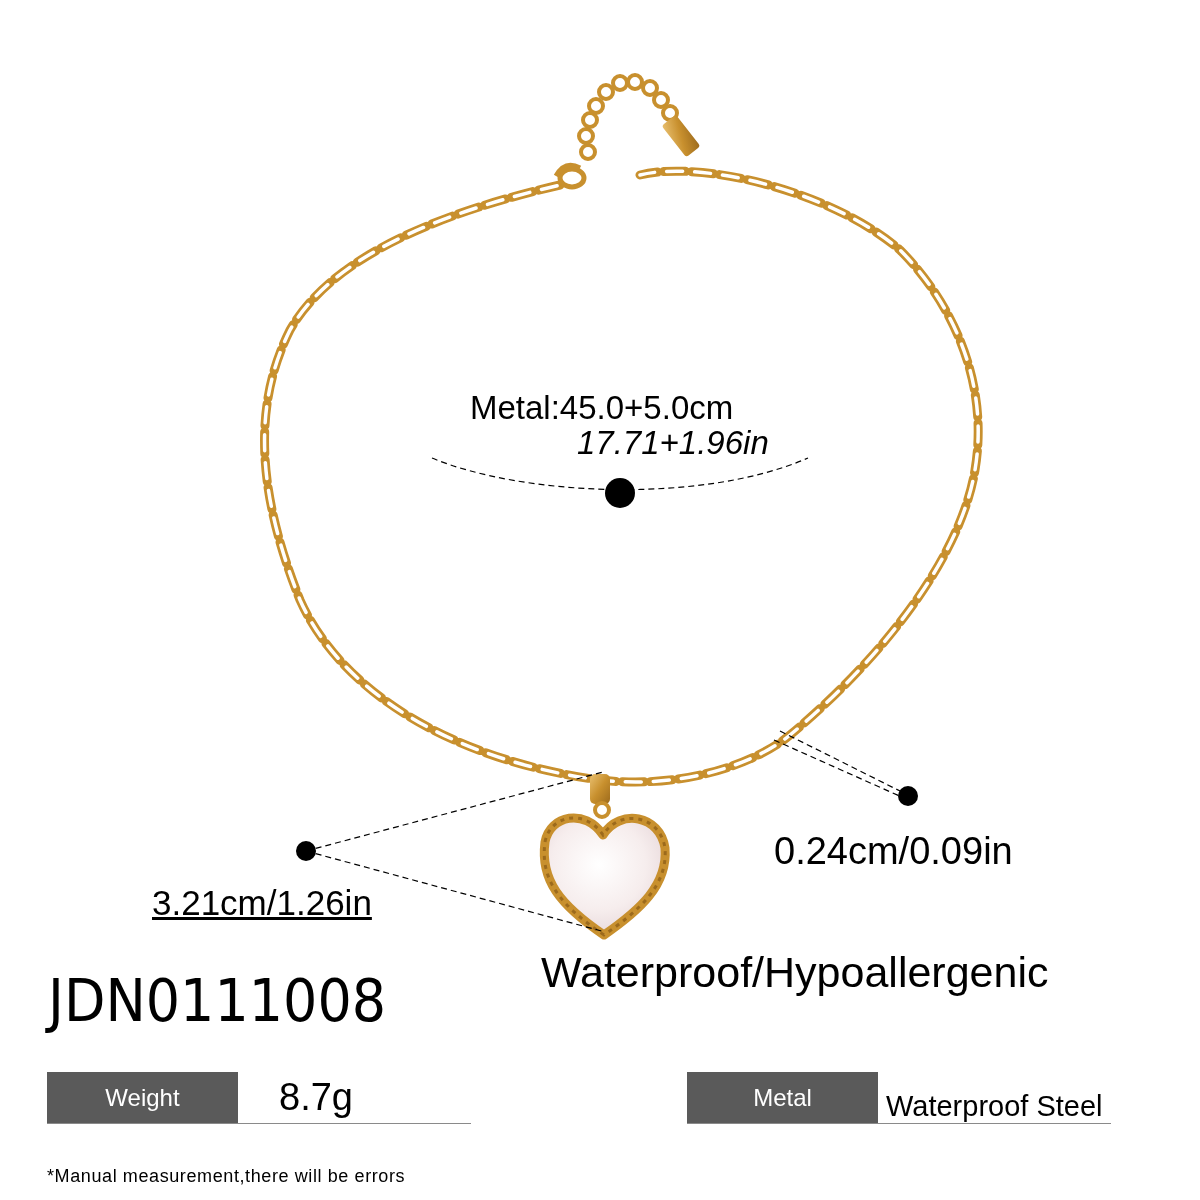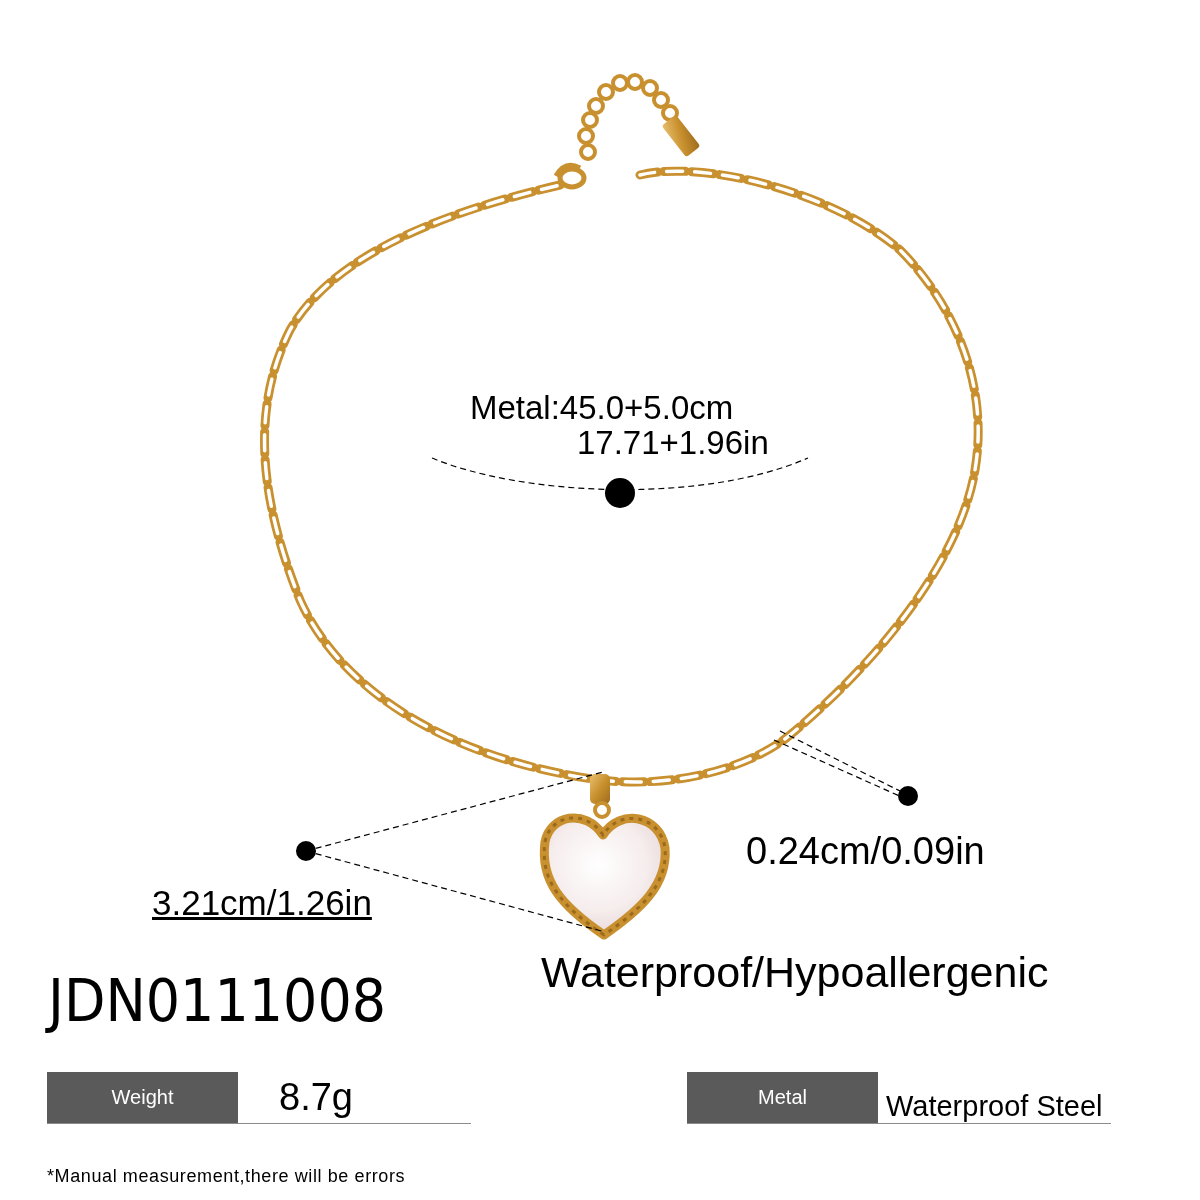--- a/index.html
+++ b/index.html
@@ -1,28 +1,28 @@
 <!DOCTYPE html>
 <html><head>
 <meta charset="utf-8">
 <style>
   html, body { margin: 0; padding: 0; background: #ffffff; }
   body { width: 1200px; height: 1200px; position: relative; overflow: hidden;
          font-family: "Liberation Sans", sans-serif; color: #000; }
   #art { position: absolute; left: 0; top: 0; width: 1200px; height: 1200px; }
   .lbl { position: absolute; white-space: nowrap; line-height: 1; }
   .len1 { left: 470px; top: 391px; font-size: 33px; }
-  .len2 { left: 577px; top: 426px; font-size: 33px; }
+  .len2 { left: 577px; top: 426px; font-size: 33px; font-style: italic; }
   .pend-size { left: 152px; top: 885px; font-size: 35px; text-decoration: underline; }
-  .chain-w { left: 746px; top: 832px; font-size: 38px; }
+  .chain-w { left: 774px; top: 832px; font-size: 38px; }
   .sku { left: 48px; top: 972px; font-size: 58px; font-family: "DejaVu Sans", sans-serif; letter-spacing: 0px; transform: scaleX(0.93); transform-origin: left top; }
   .features { left: 541px; top: 945px; font-size: 43px; margin-top: 6px; }
   .spec { position: absolute; height: 51px; border-bottom: 1.5px solid #8a8a8a; }
   .spec .tag { position: absolute; left: 0; top: 0; height: 51px; background: #5a5a5a; color: #fff;
-               display: flex; align-items: center; justify-content: center; font-size: 20px; }
+               display: flex; align-items: center; justify-content: center; font-size: 24px; }
   .spec .val { position: absolute; white-space: nowrap; line-height: 1; }
   .spec-weight { left: 47px; top: 1072px; width: 424px; }
   .spec-weight .tag { width: 191px; }
   .spec-weight .val { left: 232px; top: 6px; font-size: 38px; }
   .spec-metal { left: 687px; top: 1072px; width: 424px; }
   .spec-metal .tag { width: 191px; }
   .spec-metal .val { left: 199px; top: 20px; font-size: 29px; }
   .note { left: 47px; top: 1143px; font-size: 18px; letter-spacing: 0.6px; margin-top: 24px; }
 </style>
 </head>

